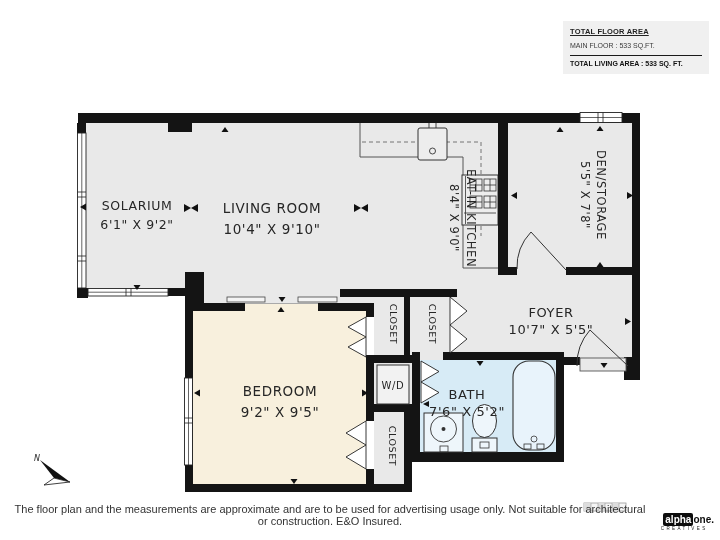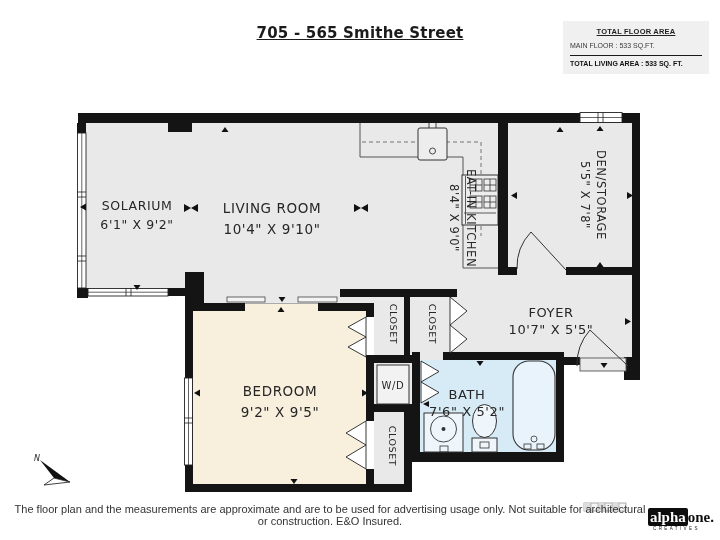--- a/index.html
+++ b/index.html
@@ -3,42 +3,41 @@
 <meta charset="utf-8">
 <style>
   html,body{margin:0;padding:0;background:#fff;}
   .page{position:relative;width:720px;height:540px;background:#fff;overflow:hidden;
         font-family:"Liberation Sans",sans-serif;}
   .title-block{position:absolute;top:22px;left:180px;width:360px;text-align:center;color:#1b1b1b;}
   .title-line{font-size:15px;font-weight:700;text-decoration:underline;line-height:1.55;
               font-family:"DejaVu Sans",sans-serif;letter-spacing:.2px;}
   .info-box{position:absolute;left:563px;top:21px;width:146px;background:#f0f0f0;
             padding:6px 7px 7px 7px;box-sizing:border-box;color:#222;}
-  .info-heading{font-size:7.5px;font-weight:700;text-decoration:underline;letter-spacing:.2px;text-align:center;}
+  .info-heading{font-size:7.5px;font-weight:700;text-decoration:underline;letter-spacing:.2px;}
   .info-row{font-size:7px;color:#3a3a3a;margin-top:6px;}
   .info-divider{border-top:1.6px solid #1a1a1a;margin-top:6px;}
   .info-total{font-size:7px;font-weight:700;color:#111;margin-top:4px;}
   .plan-svg{position:absolute;left:0;top:0;}
   svg text{font-family:"DejaVu Sans",sans-serif;fill:#262626;}
   .room-label{letter-spacing:.6px;}
   .disclaimer{position:absolute;left:10px;right:70px;bottom:13px;text-align:center;
               font-size:11px;color:#333;}
   .logo{position:absolute;right:6px;bottom:9px;text-align:center;line-height:1;}
-  .logo-row{font-size:15px;font-weight:700;font-family:Liberation Serif, serif;margin-left:9px;}
+  .logo-row{font-size:10px;font-weight:700;font-family:Liberation Sans, sans-serif;margin-left:9px;}
   .logo-alpha{background:#0d0d0d;color:#fff;padding:1px 2px;border-radius:2px;}
   .logo-one{color:#0d0d0d;}
   .logo-tagline{font-size:4.5px;letter-spacing:2.4px;color:#222;margin-top:2px;}
 </style>
 </head>
 <body>
 
 <div class="page">
 
   <div class="title-block">
-    <div class="title-line">705 - 565 Smithe Street</div>
   </div>
 
   <div class="info-box">
     <div class="info-heading">TOTAL FLOOR AREA</div>
     <div class="info-row">MAIN FLOOR : 533 SQ.FT.</div>
     <div class="info-divider"></div>
     <div class="info-total">TOTAL LIVING AREA : 533 SQ. FT.</div>
   </div>
 
   <svg class="plan-svg" width="720" height="540" viewBox="0 0 720 540">

